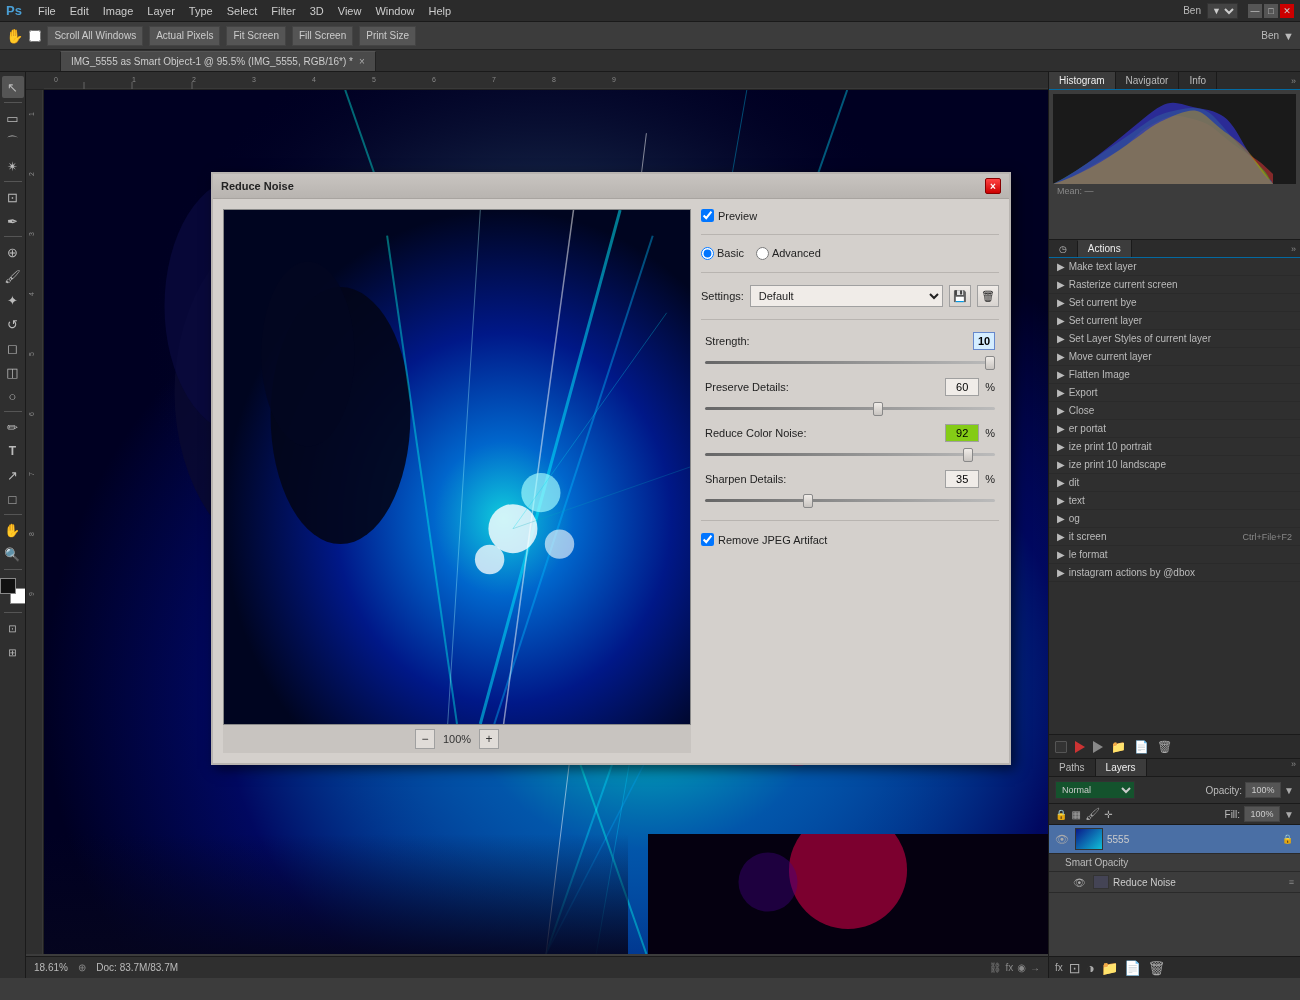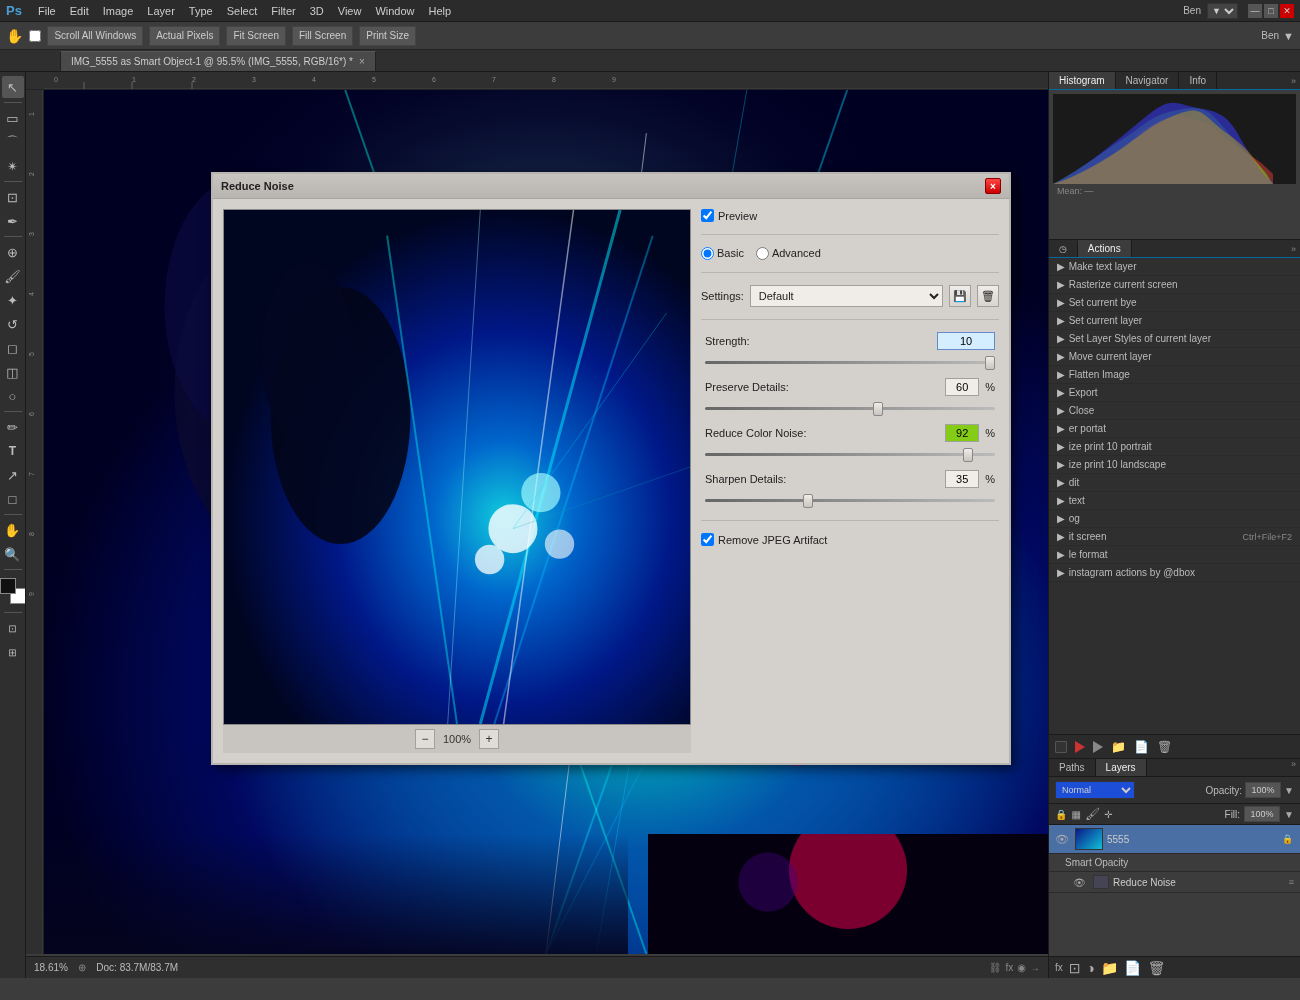--- a/index.html
+++ b/index.html
@@ -256,21 +256,21 @@
       padding: 4px 6px;
       display: flex;
       gap: 4px;
       align-items: center;
       background: #2f2f2f;
       border-bottom: 1px solid #1a1a1a;
       font-size: 10px;
       color: #bbb;
     }
     .layer-controls select {
-      background: #1d4ed8; border: 1px solid #333; color: #ccc;
+      background: #14532d; border: 1px solid #333; color: #ccc;
       font-size: 9px; padding: 1px 2px; height: 18px;
     }
     .opacity-control {
       display: flex; align-items: center; gap: 3px;
       margin-left: auto;
     }
 
     .layers-list {
       flex: 1;
       overflow-y: auto;
@@ -837,21 +837,21 @@
               </select>
               <div class="settings-icon-btn">💾</div>
               <div class="settings-icon-btn">🗑</div>
             </div>
 
             <div class="separator-line"></div>
 
             <div class="slider-group">
               <div class="slider-label-row">
                 <span class="slider-label">Strength:</span>
-                <input type="text" value="10" class="slider-value-input" style="width: 58px;">
+                <input type="text" value="10" class="slider-value-input" style="width: 22px; font-weight: bold;">
               </div>
               <input type="range" min="0" max="10" value="10" style="width: 100%;">
             </div>
 
             <div class="slider-group">
               <div class="slider-label-row">
                 <span class="slider-label">Preserve Details:</span>
                 <input type="text" value="60" class="slider-value-text" style="width: 34px; background: rgb(240, 236, 232); border: 1px solid rgb(160, 160, 160);">
                 <span class="slider-percent">%</span>
               </div>

